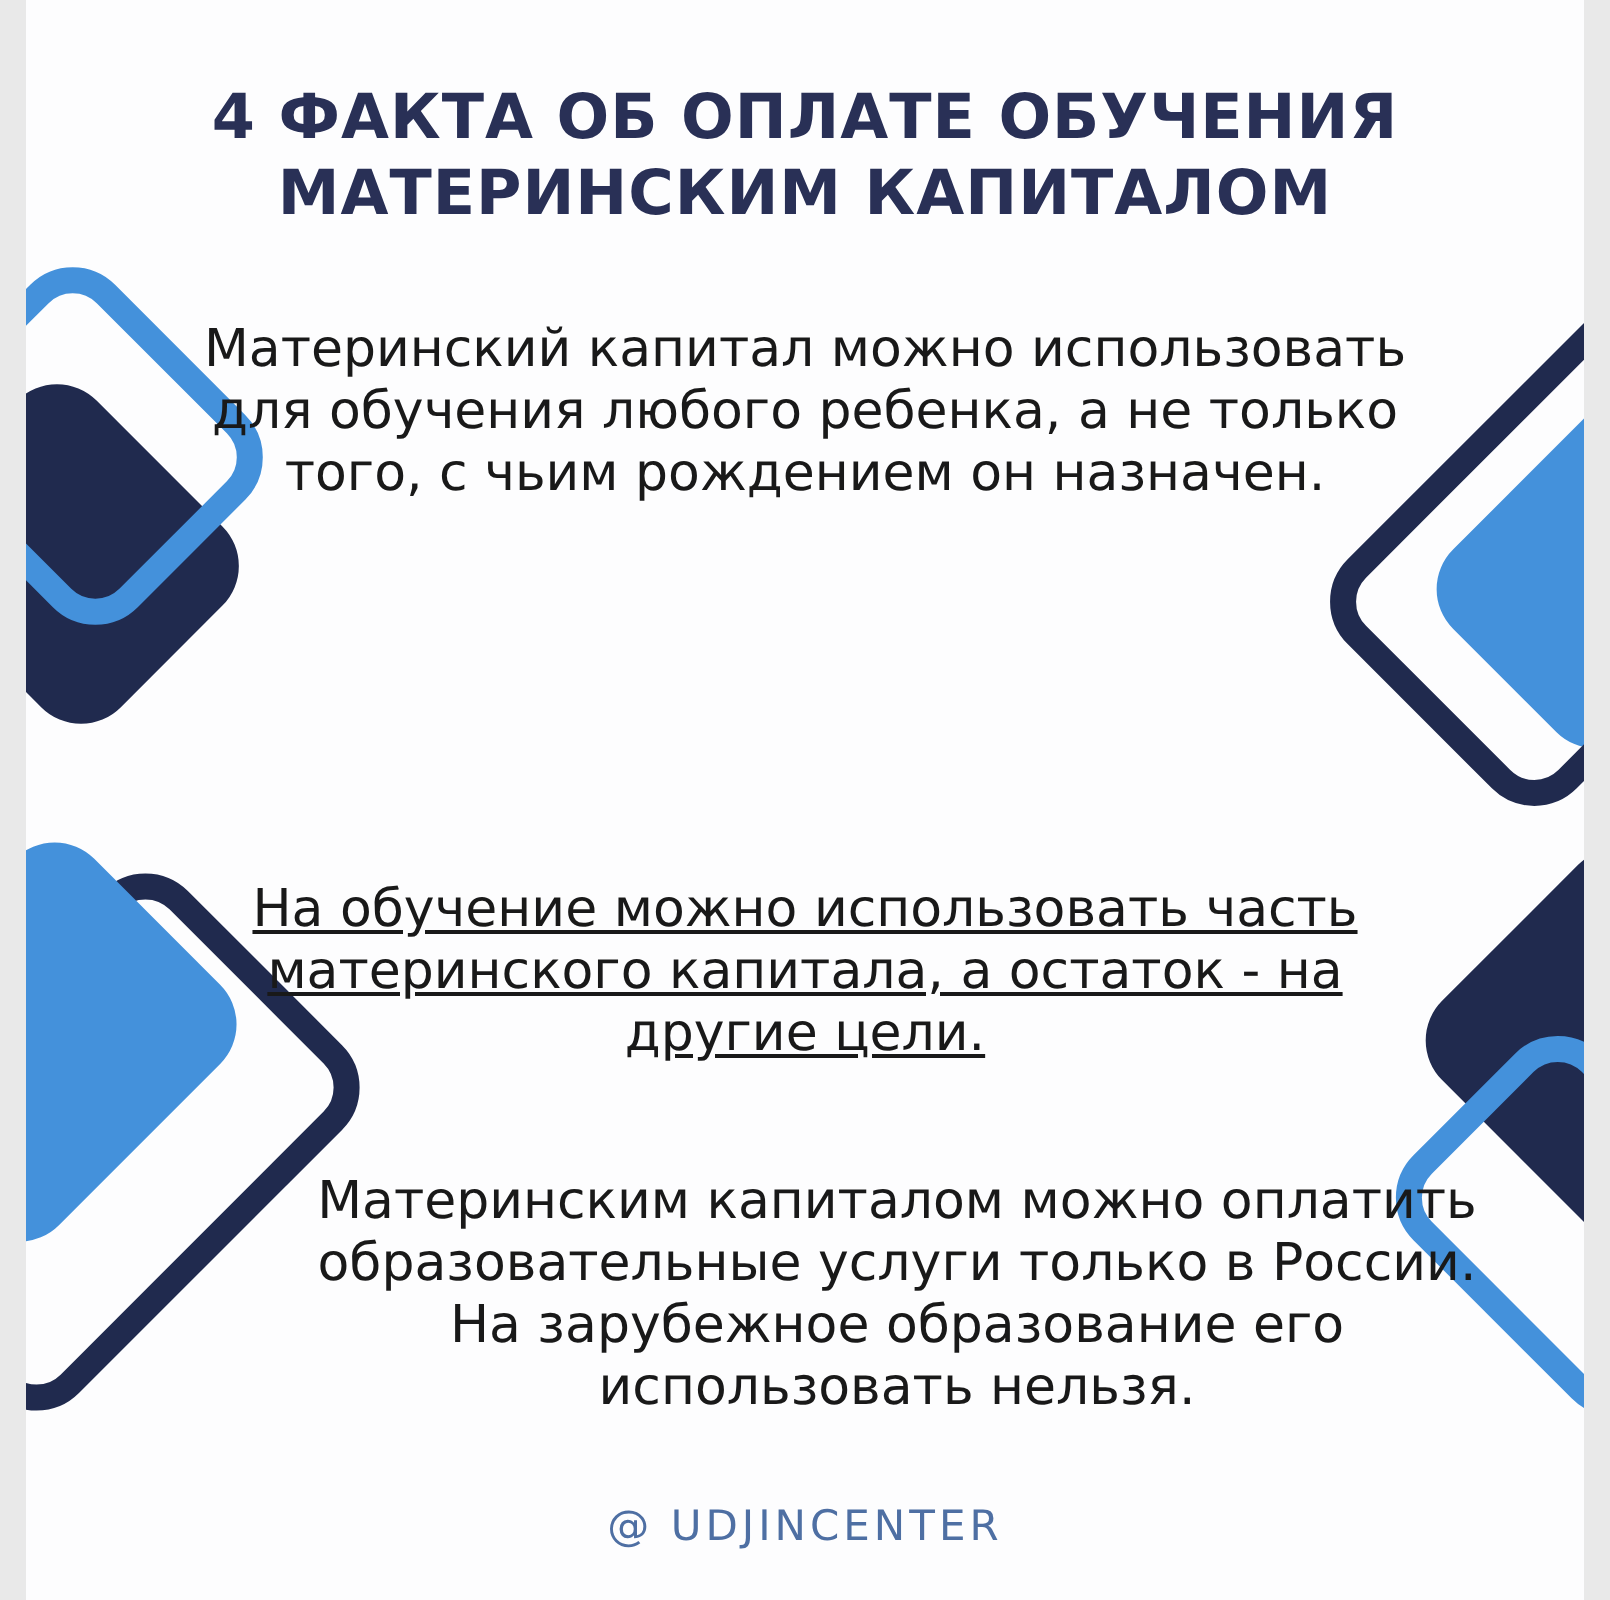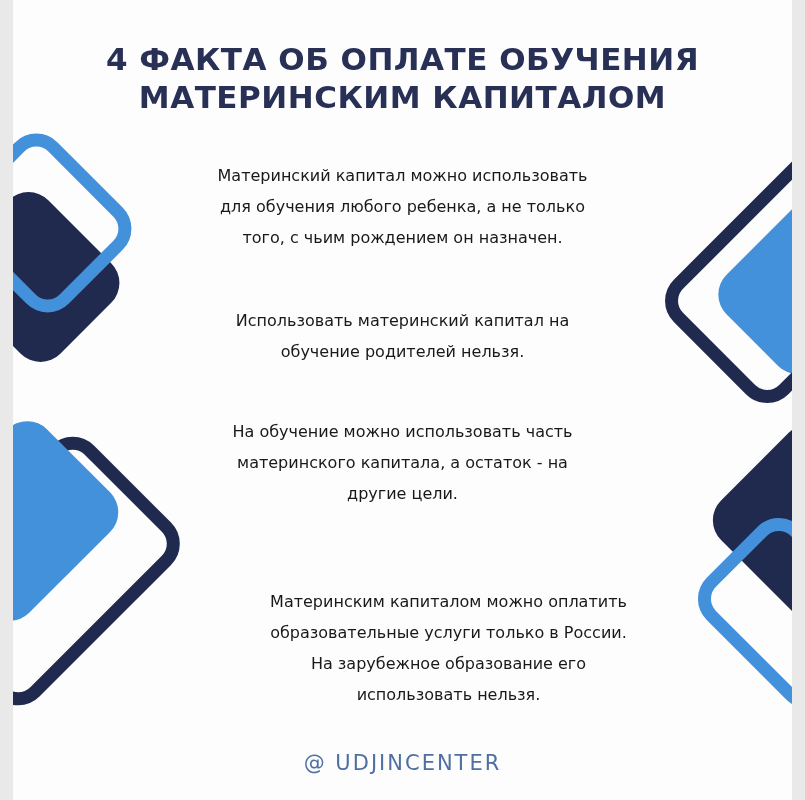--- a/index.html
+++ b/index.html
@@ -32,26 +32,26 @@
     position:absolute;left:0;width:100%;
     text-align:center;white-space:pre-line;
     z-index:5;
   }
   .title{
     top:40px;
     font-size:31px;line-height:38px;font-weight:bold;
     letter-spacing:.5px;color:#293056;
   }
   .fact{
-    font-size:16px;line-height:31px;font-weight:500;
+    font-size:26px;line-height:31px;font-weight:500;
     color:#191919;
   }
   .fact-1{top:160px;}
   .fact-2{top:305px;}
-  .fact-3{top:416px;}
+  .fact-3{top:440px;text-decoration:underline;}
   .fact-4{top:586px;}
   .footer{
     top:750px;
     font-size:21px;line-height:26px;
     letter-spacing:2px;color:#4E6FA3;
   }
 </style>
 </head>
 <body>
 
@@ -69,22 +69,20 @@
   <div class="diamond fill-navy navy-fill-br"></div>
   <div class="diamond outline-blue blue-outline-br"></div>
 
   <h1 class="txt title" style="margin:0;">4 ФАКТА ОБ ОПЛАТЕ ОБУЧЕНИЯ
 МАТЕРИНСКИМ КАПИТАЛОМ</h1>
 
   <p class="txt fact fact-1" style="margin:0;">Материнский капитал можно использовать
 для обучения любого ребенка, а не только
 того, с чьим рождением он назначен.</p>
 
-  <p class="txt fact fact-2" style="margin:0;">Использовать материнский капитал на
-обучение родителей нельзя.</p>
 
   <p class="txt fact fact-3" style="margin:0;">На обучение можно использовать часть
 материнского капитала, а остаток - на
 другие цели.</p>
 
   <p class="txt fact fact-4" style="margin:0;padding-left:46px;">Материнским капиталом можно оплатить
 образовательные услуги только в России.
 На зарубежное образование его
 использовать нельзя.</p>
 

